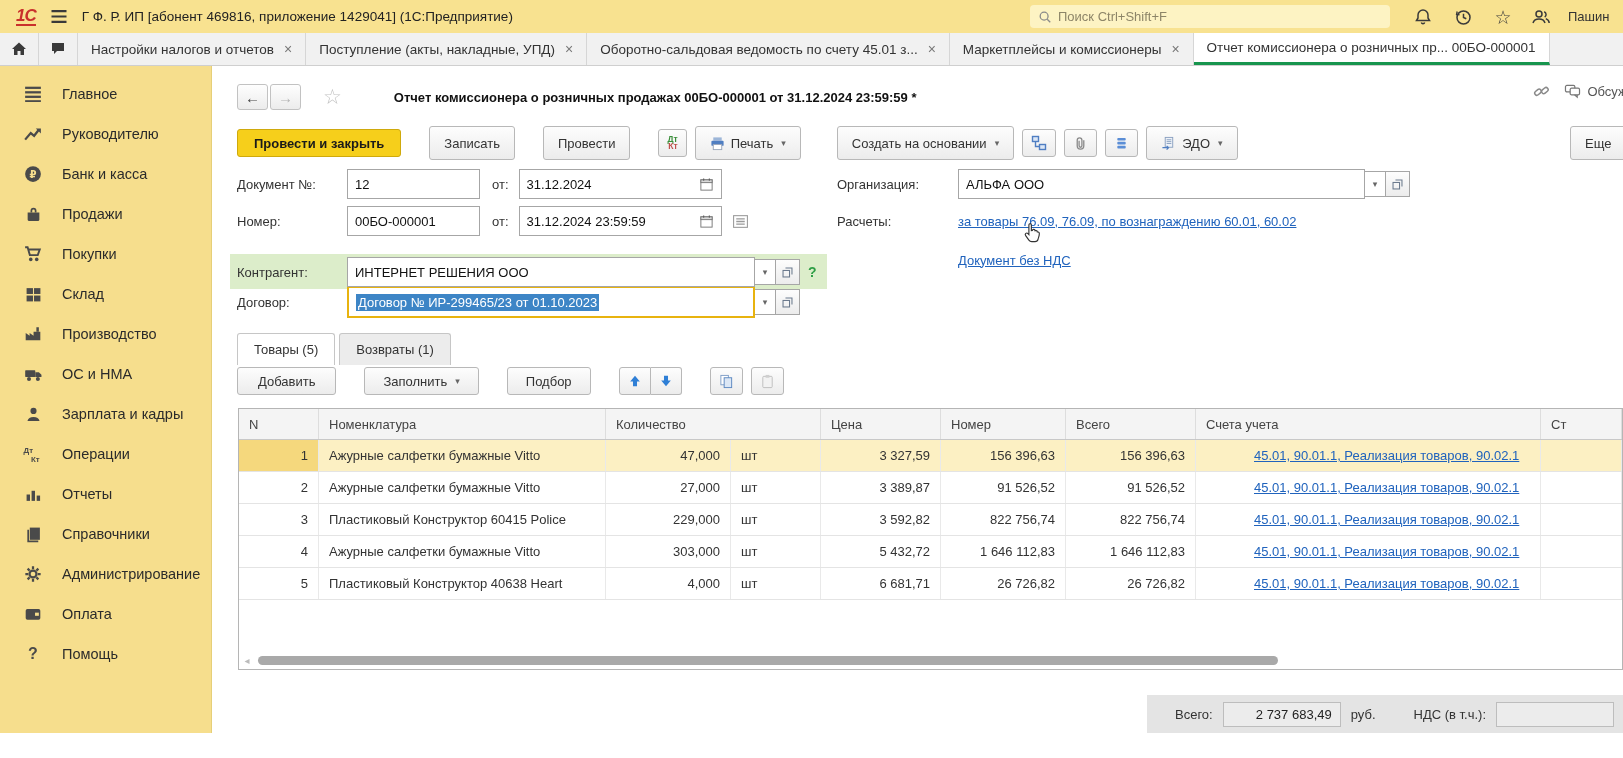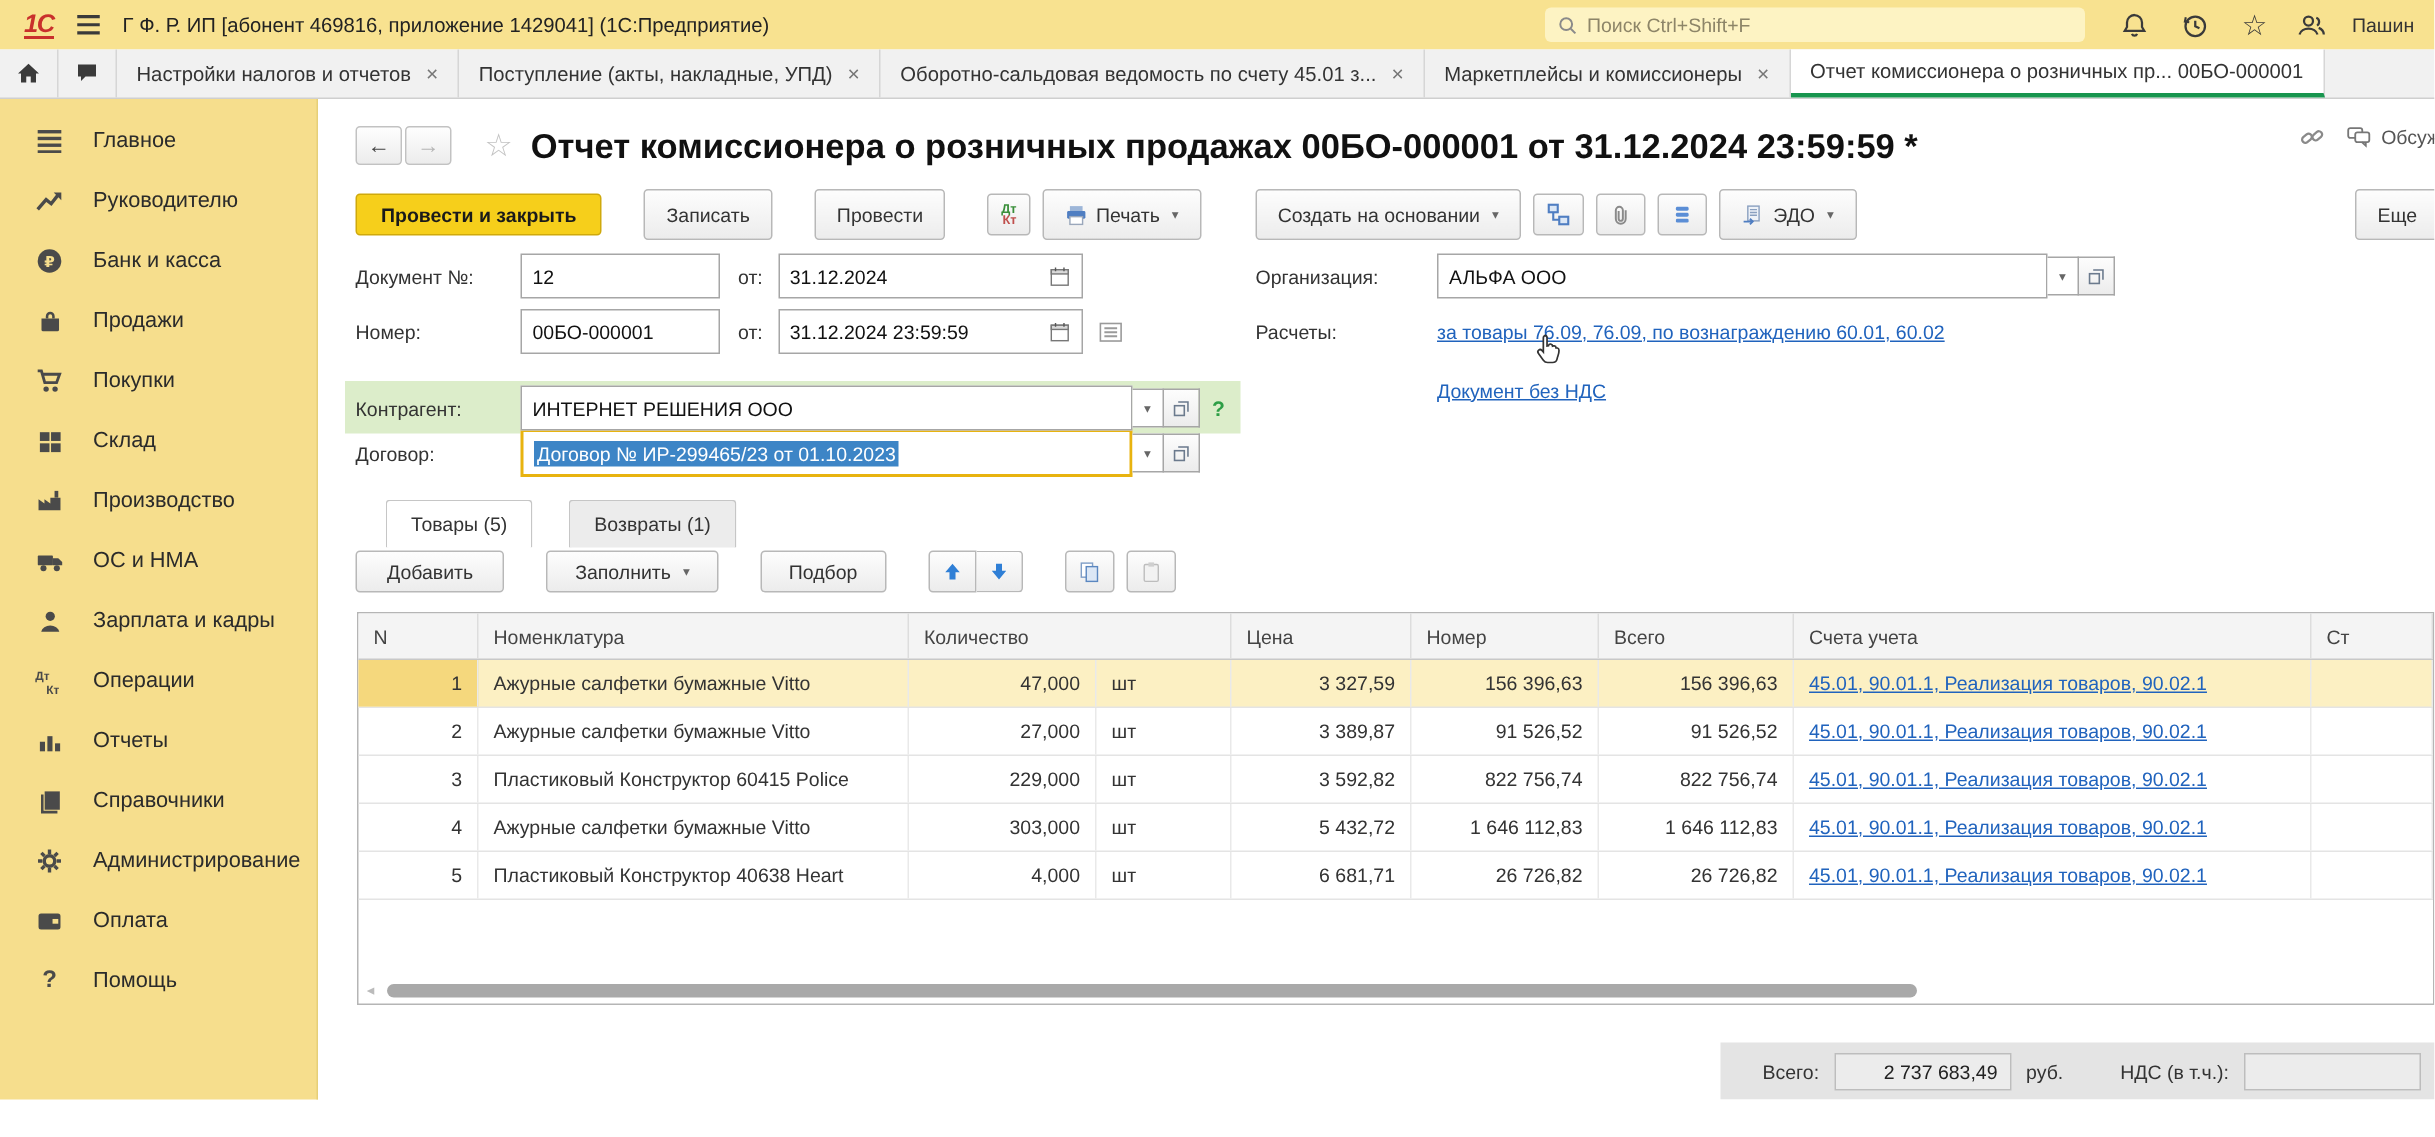--- a/index.html
+++ b/index.html
@@ -29,21 +29,21 @@
   .sidebar { width:212px; background:#f6de8d; border-right:1px solid #e6cf78; padding-top:8px; }
   .side-item { height:40px; display:flex; align-items:center; padding-left:22px; gap:18px; font-size:14.5px; color:#2b2b2b; cursor:pointer; }
   .side-item .ic { width:22px; display:flex; justify-content:center; align-items:center; }
   .content { position:relative; flex:1; background:#fff; overflow:hidden; }
 
   
   .doc-head { position:absolute; top:9px; left:25px; right:0; height:44px; display:flex; align-items:center; }
   .nav-btn { width:31px; height:26px; border:1px solid #c2c2c2; background:linear-gradient(#fefefe,#ececec); border-radius:3px; display:flex; align-items:center; justify-content:center; font-size:15px; color:#444; cursor:pointer; }
   .nav-btn.fwd { margin-left:2px; color:#b5b5b5; }
   .fav-star { margin:0 12px 0 22px; font-size:21px; color:#c3c3c3; cursor:pointer; }
-  .doc-title { font-size:23px; color:#111; white-space:nowrap; }
+  .doc-title { font-size:13px; color:#111; white-space:nowrap;margin-left:40px; }
   .head-right { position:absolute; right:-40px; top:8px; display:flex; align-items:center; gap:14px; white-space:nowrap; color:#555; }
 
   
   .cmdbar { position:absolute; top:62px; left:25px; right:0; height:30px; display:flex; align-items:center; gap:8px; }
   .btn { height:28px; border:1px solid #b8b8b8; background:linear-gradient(#fdfdfd,#ececec); border-radius:3px; padding:16px 14px; display:inline-flex; align-items:center; gap:6px; font-size:13px; color:#333; cursor:pointer; white-space:nowrap; font-family:inherit; }
   .btn.primary { background:#f6cf1b; border-color:#cfa90c; font-weight:bold; color:#1a1a1a; padding:0 16px; }
   .btn.iconb { padding:0 8px; }
   .caret { font-size:9px; color:#666; margin-left:2px; }
   .gap12 { width:12px; } .gap20 { width:20px; }
   .dtkt-b { display:flex; flex-direction:column; line-height:7px; font-size:8.5px; font-weight:bold; }
@@ -62,41 +62,41 @@
   .green-strip { position:absolute; left:-7px; top:-4px; width:597px; height:35px; background:#dcedca; z-index:0; }
   .z1 { position:relative; z-index:1; }
   .q-help { color:#2e9e46; font-weight:bold; font-size:14px; margin-left:8px; cursor:pointer; }
   .link { color:#2063bd; text-decoration:underline; cursor:pointer; white-space:nowrap; }
   .sel-field { border:2px solid #e8b30f; }
   .sel-text { background:#3d85c6; color:#fff; padding:1px 2px; }
   .cursor-hand { position:absolute; left:786px; top:56px; z-index:5; pointer-events:none; }
 
   
   .ptabs { position:absolute; top:267px; left:25px; display:flex; }
-  .ptab { padding:8px 16px; background:#ececec; border:1px solid #c6c6c6; border-bottom:none; border-radius:3px 3px 0 0; margin-right:4px; font-size:13px; cursor:pointer; color:#333;margin-left:20px; }
+  .ptab { padding:8px 16px; background:#ececec; border:1px solid #c6c6c6; border-bottom:none; border-radius:3px 3px 0 0; margin-right:4px; font-size:13px; cursor:pointer; color:#333; }
   .ptab.active { background:#fff; position:relative; z-index:2; }
 
   
   .tblbar { position:absolute; top:301px; left:25px; display:flex; align-items:center; gap:8px; }
   .pairbtns { display:flex; }
   .pairbtns .btn:first-child { border-radius:3px 0 0 3px; }
   .pairbtns .btn:last-child { border-radius:0 3px 3px 0; border-left:none; }
 
   
   .grid { position:absolute; top:342px; left:26px; right:0; height:262px; border:1px solid #b5b5b5; background:#fff; }
   .trow { display:grid; grid-template-columns:80px 287px 125px 90px 120px 125px 130px 345px 1fr; }
   .th { background:#f4f4f4; border-bottom:1px solid #c8c8c8; height:31px; }
   .th > div { display:flex; align-items:center; padding:0 10px; font-size:13px; color:#444; border-right:1px solid #ddd; }
   .th .span2 { grid-column:span 2;text-align:center; }
   .tr { height:32px; border-bottom:1px solid #e4e4e4; }
   .tr > div { display:flex; align-items:center; padding:0 10px; border-right:1px solid #e9e9e9; overflow:hidden; white-space:nowrap; }
   .tr .num { justify-content:flex-end; }
   .tr.active { background:#fcf0c3; }
   .tr.active > div:first-child { background:#f5d87d; }
-  .acc a { font-size:13px; }
+  .acc a { font-size:13px;margin-left:48px; }
   .hscroll { position:absolute; left:1px; right:1px; bottom:3px; height:12px; display:flex; align-items:center; }
   .hs-arrow { width:14px; text-align:center; color:#bbb; font-size:10px; cursor:pointer; }
   .hs-thumb { margin-left:4px; width:1020px; height:9px; background:#a9a9a9; border-radius:5px; cursor:grab; }
 
   
   .totals { position:absolute; top:629px; left:935px; right:-130px; height:38px; background:#e4e4e4; display:flex; align-items:center; padding-left:28px; gap:10px; }
   .tot-box { width:118px; height:25px; background:#ececec; border:1px solid #bdbdbd; display:flex; align-items:center; justify-content:flex-end; padding:0 8px; color:#222; }
   .tot-lab { color:#333; }
 
   svg { display:block; }

